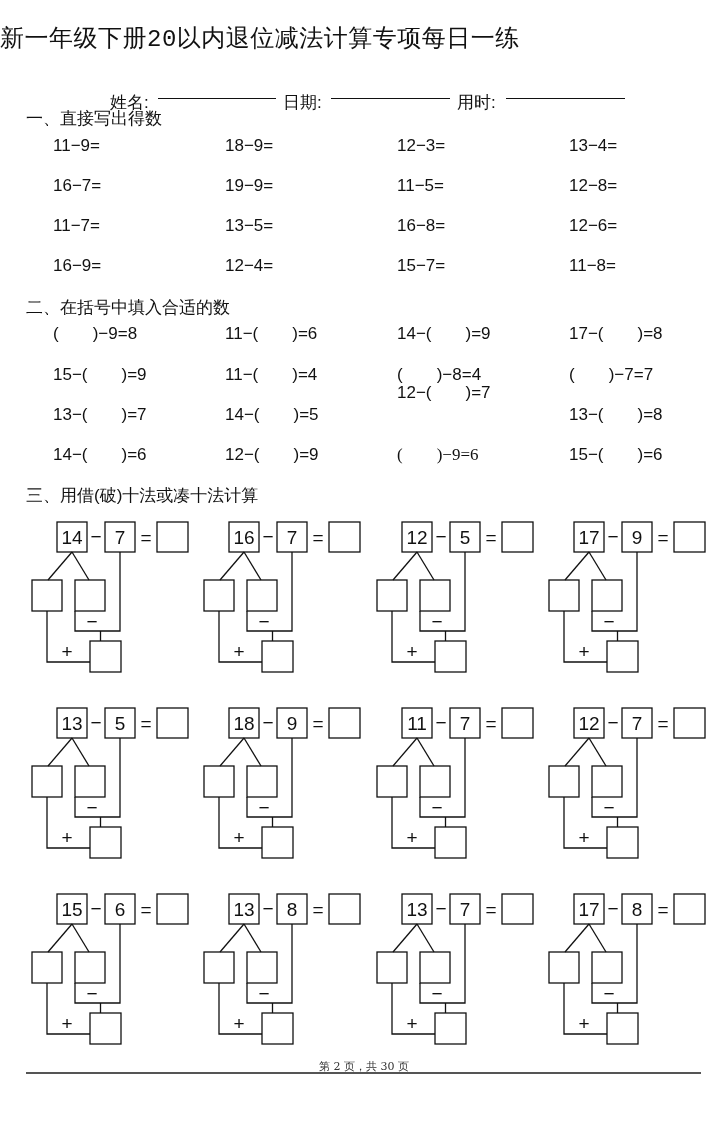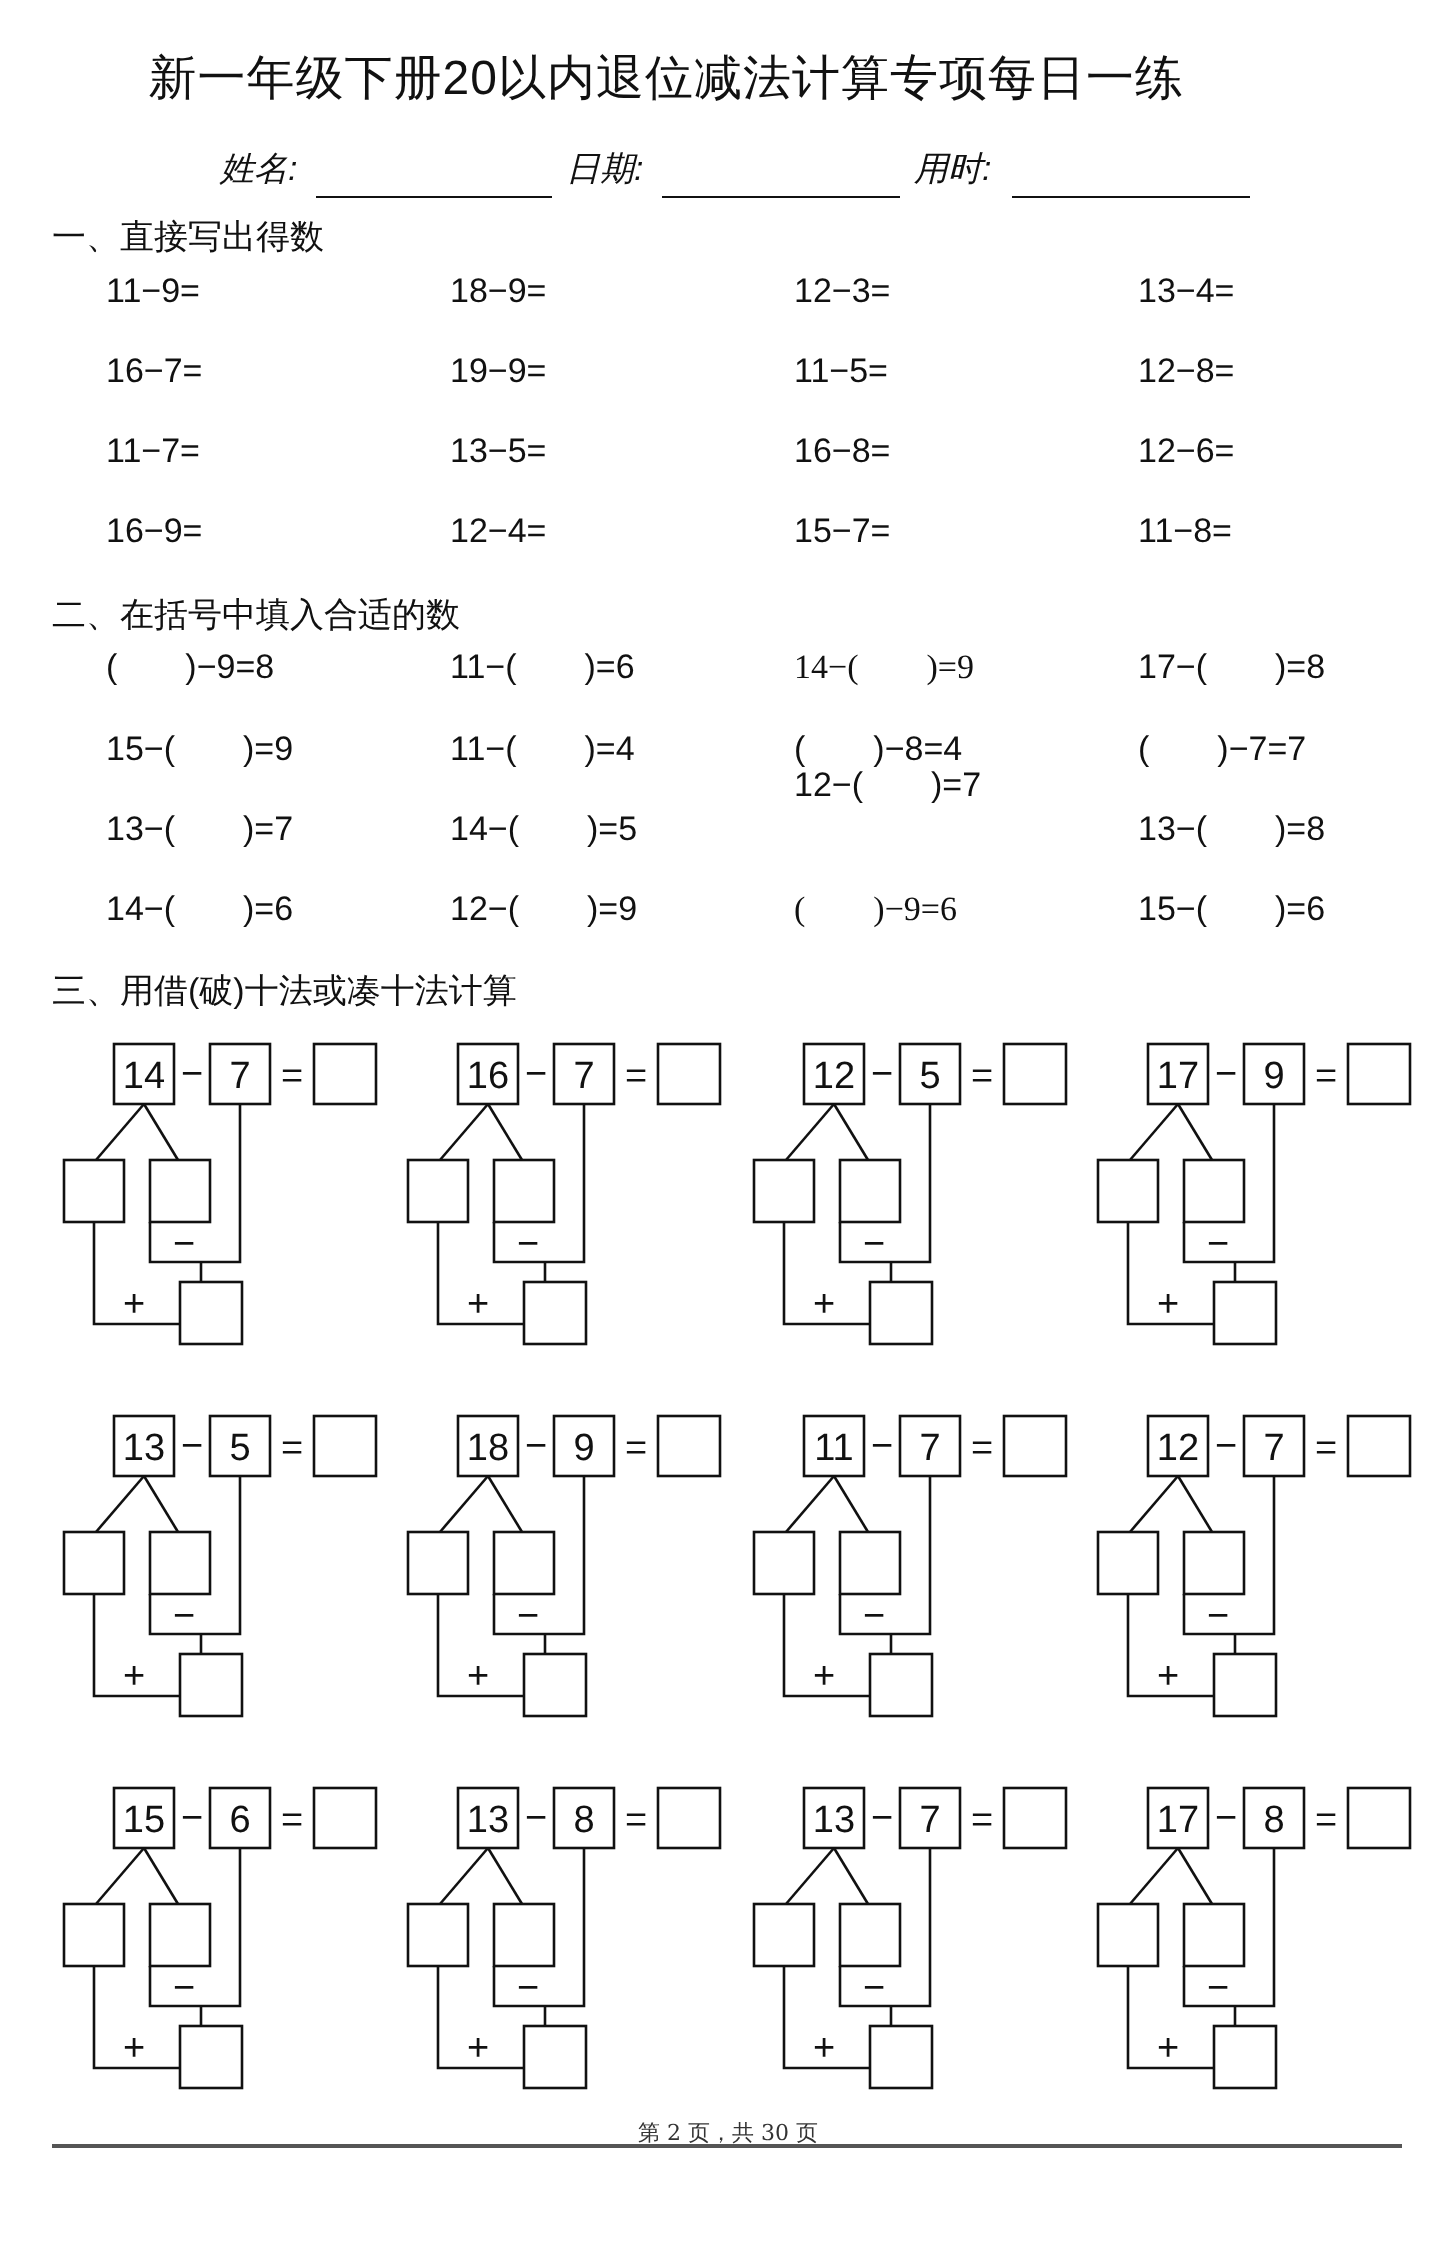--- a/index.html
+++ b/index.html
@@ -1,20 +1,20 @@
 <!DOCTYPE html>
 <html><head>
 <meta charset="utf-8">
 <style>
   html, body { margin: 0; padding: 0; background: #ffffff; }
   body { width: 728px; height: 1122px; position: relative; overflow: hidden;
          font-family: "Liberation Sans", "DejaVu Sans", sans-serif; color: #111; }
   .abs { position: absolute; white-space: nowrap; }
-  .title { top: 24px; left: 0; width: 592px; text-align: right; font-size: 24px; line-height: 32px; letter-spacing: 0.5px; }
-  .info { top: 74px; font-size: 17px; line-height: 22px; font-style: italic; }
+  .title { top: 24px; left: 0; width: 592px; text-align: left; font-size: 24px; line-height: 32px; letter-spacing: 0.5px; font-family: Liberation Mono, monospace; }
+  .info { top: 92px; font-size: 17px; line-height: 22px; }
   .uline { position: absolute; height: 0; border-bottom: 1.3px solid #111; top: 98px; }
   .sec { font-size: 17px; line-height: 22px; left: 26px; }
   .prob { font-size: 17px; line-height: 22px; }
   svg.diag { position: absolute; left: 0; top: 0; }
   .footer { top: 1059px; left: 0; width: 728px; text-align: center; font-family: "DejaVu Serif", "Liberation Serif", serif; font-size: 11px; color: #333; }
   .footline { position: absolute; left: 26px; top: 1072px; width: 675px; height: 2px; background: #555; }
 </style>
 </head>
 <body>
 
@@ -44,21 +44,21 @@
     <div class="abs prob" style="left: 53px; top: 255px;">16−9=</div>
     <div class="abs prob" style="left: 225px; top: 255px;">12−4=</div>
     <div class="abs prob" style="left: 397px; top: 255px;">15−7=</div>
     <div class="abs prob" style="left: 569px; top: 255px;">11−8=</div>
   </div>
 
 <div class="abs sec" style="top:297px">二、在括号中填入合适的数</div>
 <div id="s2">
     <div class="abs prob" style="left: 53px; top: 323px;">(  )−9=8</div>
     <div class="abs prob" style="left: 225px; top: 323px;">11−(  )=6</div>
-    <div class="abs prob" style="left: 397px; top: 323px; font-family: Liberation Serif, serif;">14−(  )=9</div>
+    <div class="abs prob" style="left: 397px; top: 323px;">14−(  )=9</div>
     <div class="abs prob" style="left: 569px; top: 323px;">17−(  )=8</div>
     <div class="abs prob" style="left: 53px; top: 364px;">15−(  )=9</div>
     <div class="abs prob" style="left: 225px; top: 364px;">11−(  )=4</div>
     <div class="abs prob" style="left: 397px; top: 364px;">(  )−8=4</div>
     <div class="abs prob" style="left: 569px; top: 364px; text-align: right;">(  )−7=7</div>
     <div class="abs prob" style="left: 53px; top: 404px;">13−(  )=7</div>
     <div class="abs prob" style="left: 225px; top: 404px;">14−(  )=5</div>
     <div class="abs prob" style="left: 397px; top: 382px;">12−(  )=7</div>
     <div class="abs prob" style="left: 569px; top: 404px;">13−(  )=8</div>
     <div class="abs prob" style="left: 53px; top: 444px;">14−(  )=6</div>

